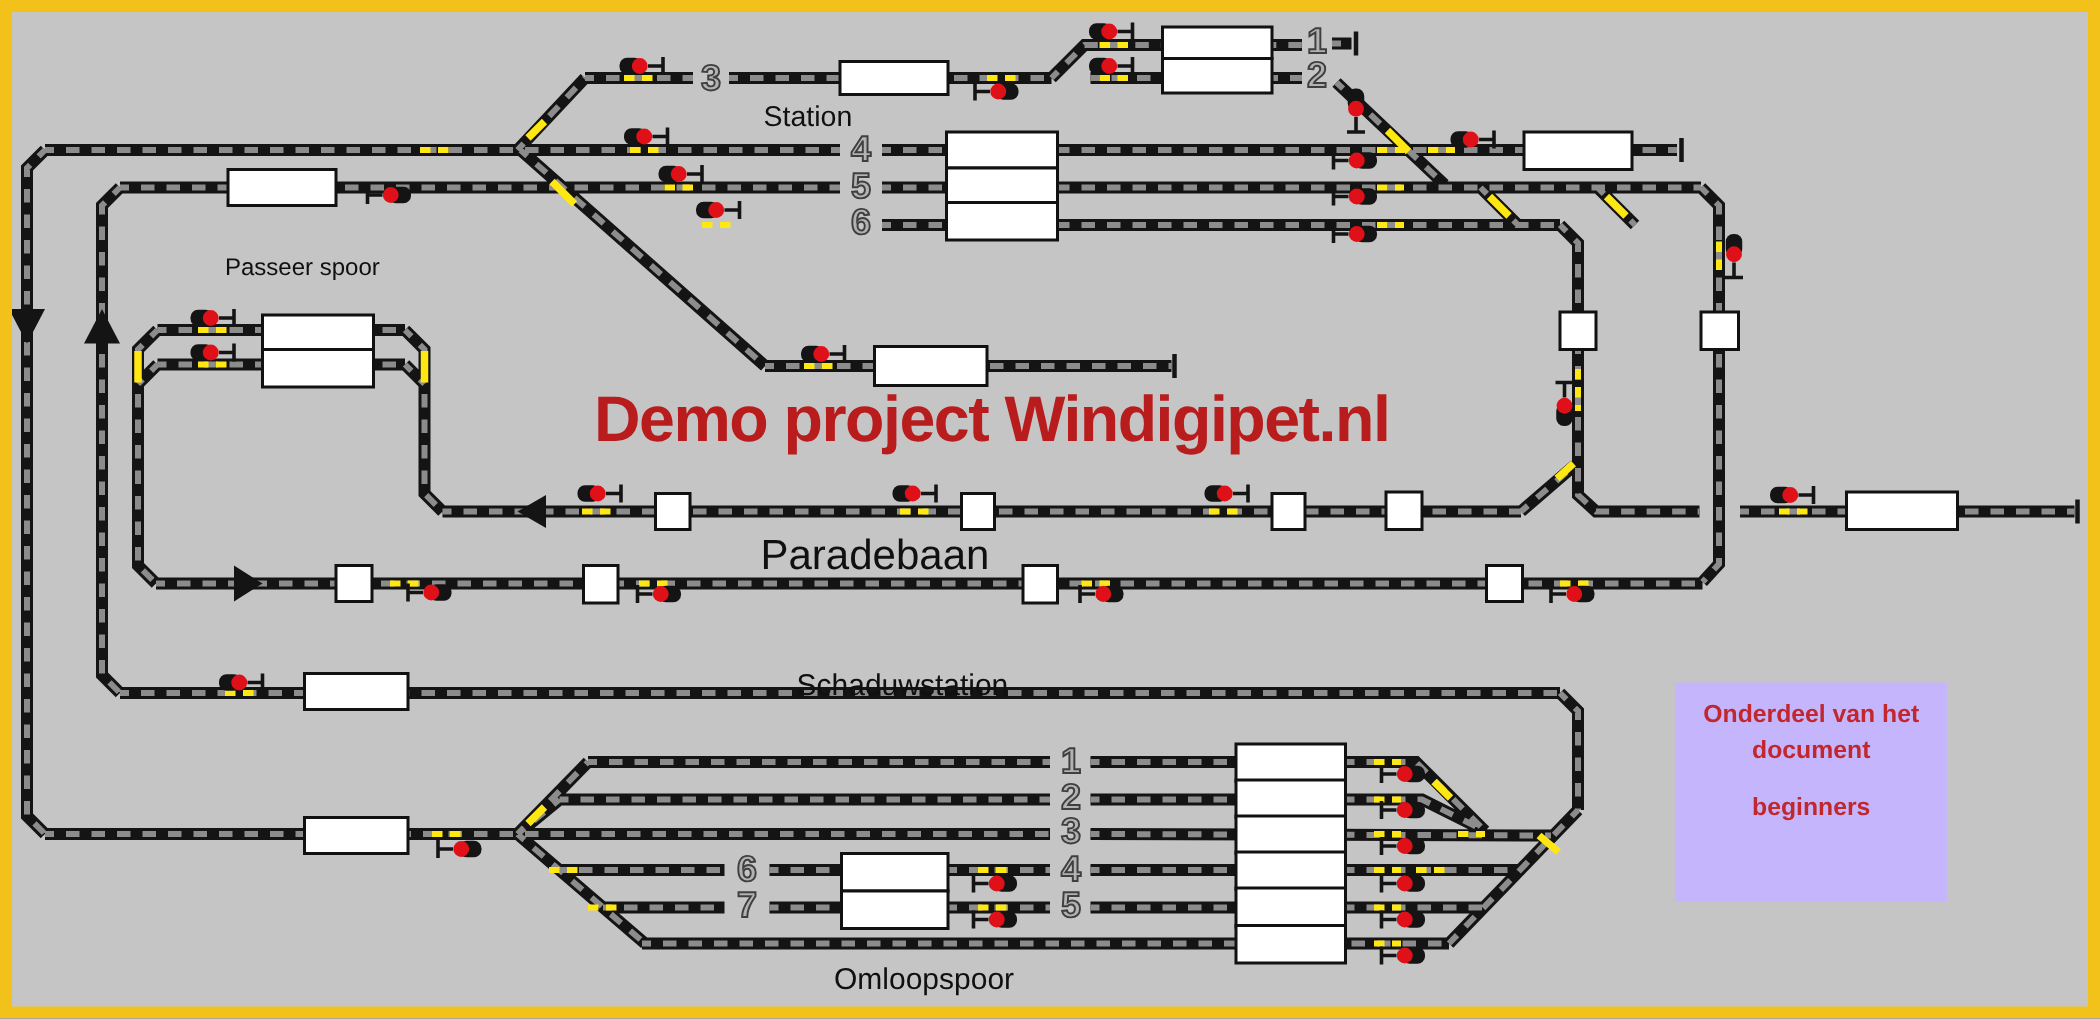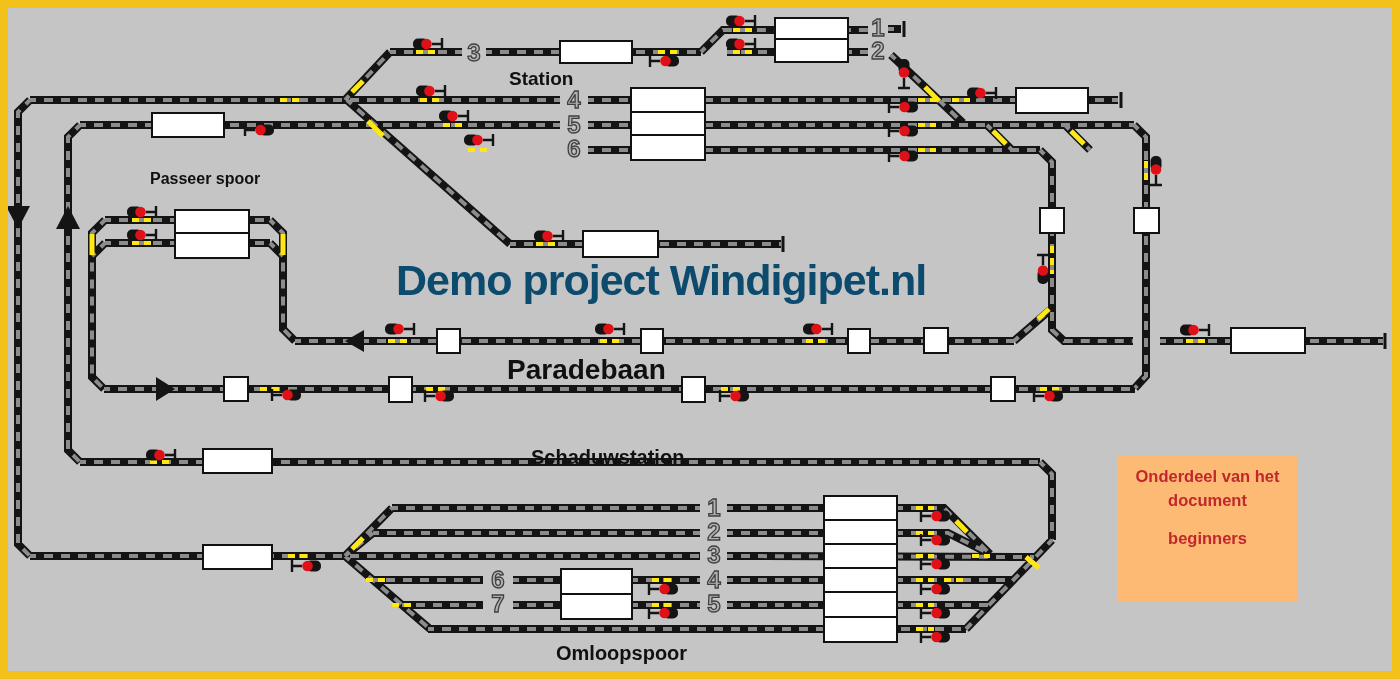--- a/index.html
+++ b/index.html
@@ -2,21 +2,21 @@
 <html><head>
 <meta charset="utf-8">
 <style>
   html,body{margin:0;padding:0;background:#888;}
   .stage{
     position:relative;width:1400px;height:679px;background:#c5c5c5;
     font-family:"Liberation Sans",sans-serif;overflow:hidden;
   }
   .frame{position:absolute;inset:0;border:8px solid #f2c21a;z-index:60;pointer-events:none;}
   svg.plan{position:absolute;left:0;top:0;z-index:10;}
-  .lbl{position:absolute;font-weight:bold;color:#101010;z-index:30;white-space:nowrap;text-align:right;}
+  .lbl{position:absolute;font-weight:normal;color:#101010;z-index:30;white-space:nowrap;text-align:right;}
   .num{
     position:absolute;width:28px;text-align:center;font-weight:800;font-size:24px;
     line-height:24px;color:#b2b2b2;-webkit-text-stroke:1.3px #3f3f3f;z-index:30;
   }
   .title{
     position:absolute;left:396px;top:256px;font-size:43px;font-weight:bold;
     letter-spacing:-1px;z-index:30;white-space:nowrap;
   }
   .infobox{
     position:absolute;left:1117px;top:455px;width:181px;height:146px;
@@ -188,38 +188,38 @@
     <polygon points="364,330 364,352 345,341" fill="#141414"></polygon>
     <polygon points="156,377 156,401 175,389" fill="#141414"></polygon>
   </svg>
 
   <div class="lbl" style="left:509px;top:68px;font-size:19px">Station</div>
   <div class="lbl" style="left:150px;top:170px;font-size:16px">Passeer spoor</div>
   <div class="lbl" style="left:507px;top:354px;font-size:28px">Paradebaan</div>
   <div class="lbl" style="left:531px;top:446px;font-size:20px">Schaduwstation</div>
   <div class="lbl" style="left:556px;top:642px;font-size:20px">Omloopspoor</div>
 
-  <div class="title" style="color:#0c4a6e">Demo project Windigipet.nl</div>
+  <div class="title" style="color:#b91c1c">Demo project Windigipet.nl</div>
 
   <div class="num" style="left:864px;top:16px">1</div>
   <div class="num" style="left:864px;top:39px">2</div>
   <div class="num" style="left:460px;top:41px">3</div>
   <div class="num" style="left:560px;top:88px">4</div>
   <div class="num" style="left:560px;top:113px">5</div>
   <div class="num" style="left:560px;top:137px">6</div>
 
   <div class="num" style="left:700px;top:496px">1</div>
   <div class="num" style="left:700px;top:520px">2</div>
   <div class="num" style="left:700px;top:543px">3</div>
   <div class="num" style="left:700px;top:568px">4</div>
   <div class="num" style="left:700px;top:592px">5</div>
   <div class="num" style="left:484px;top:568px">6</div>
   <div class="num" style="left:484px;top:592px">7</div>
 
-  <div class="infobox" style="background:#fdba74;color:#c1272d">
+  <div class="infobox" style="background:#c4b5fd;color:#c1272d">
     <p>Onderdeel van het</p>
     <p>document</p>
     <div class="gap"></div>
     <p>beginners</p>
   </div>
 
   <div class="frame"></div>
 </div>
 
 </body></html>

